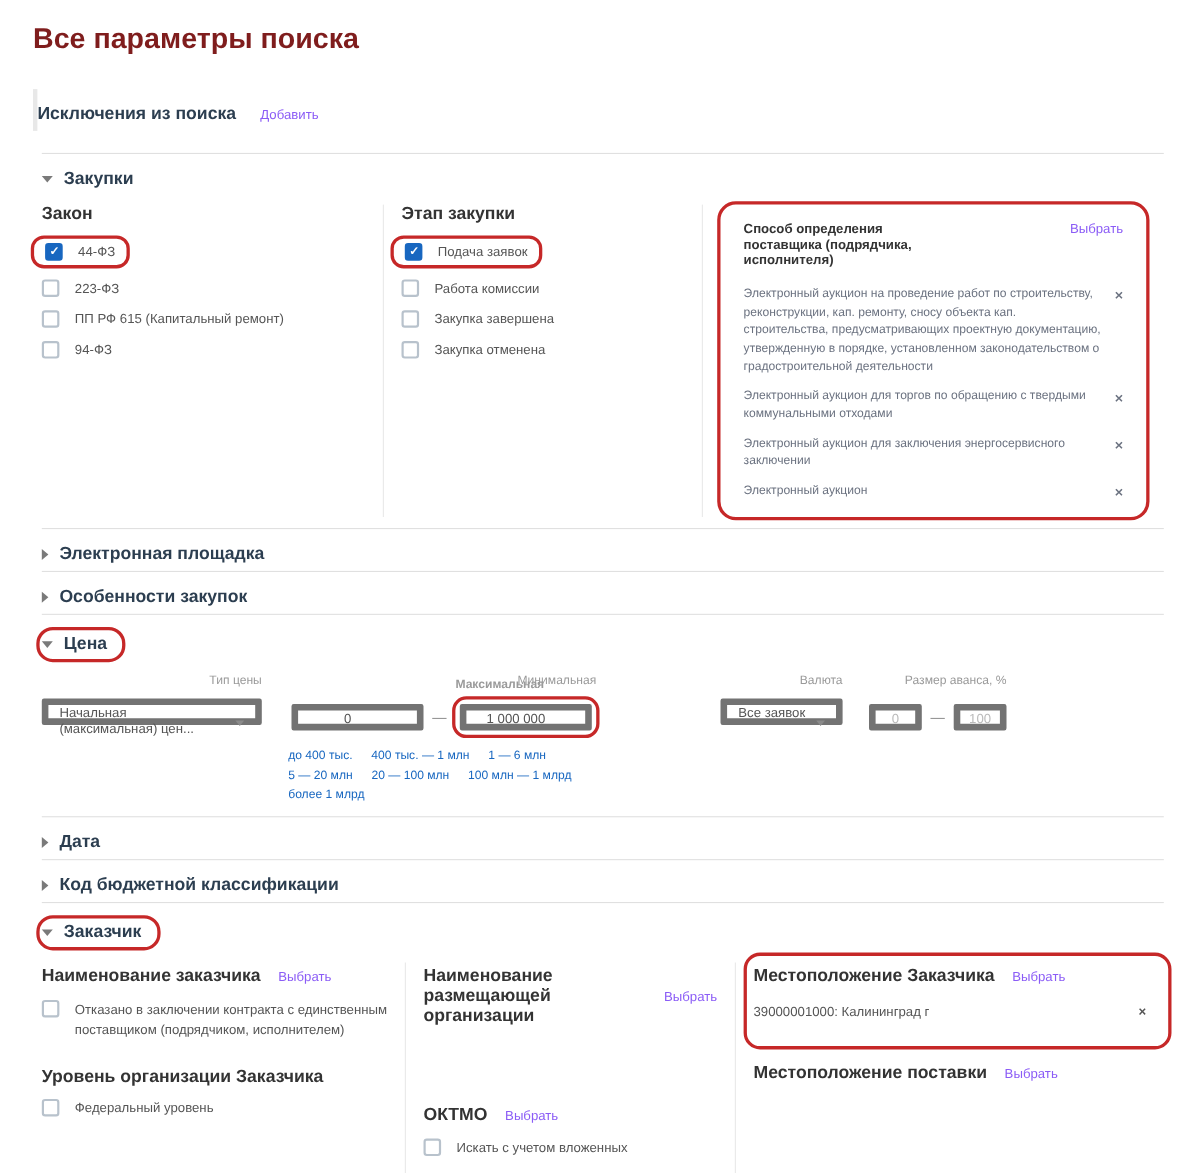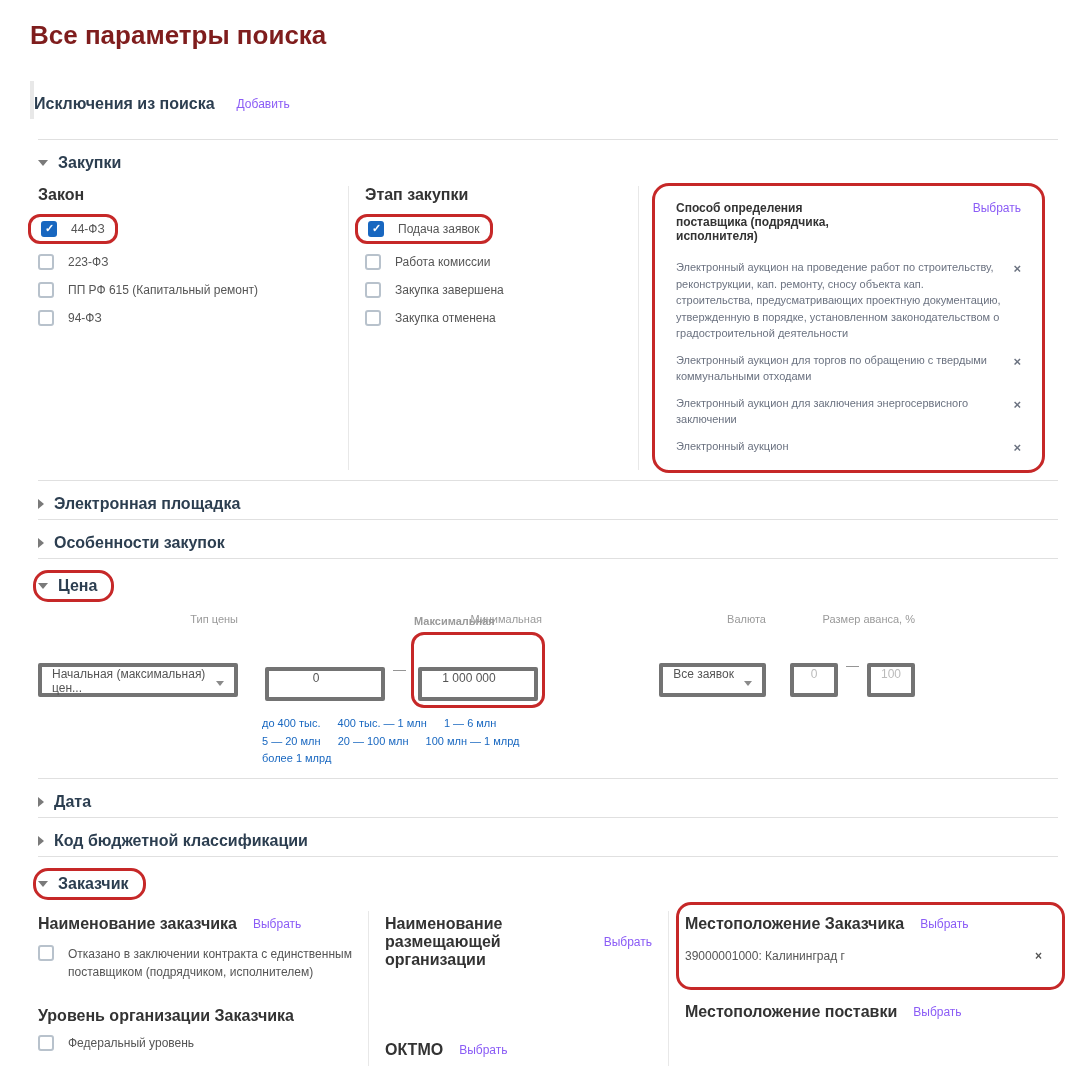--- a/index.html
+++ b/index.html
@@ -23,21 +23,21 @@
   .cb.checked::after { content:"✓"; color:#fff; font-size:11px; position:absolute; top:-1px; left:2px; font-weight:bold;}
   .hl-box { border:3px solid #c62828; border-radius:12px; padding:4px 10px; margin-left:-10px; display:inline-flex; }
   .supplier-panel { border:1px solid transparent; border-radius:4px; padding:14px 20px 4px 20px; position:relative;}
   .supplier-panel.hl { outline:3px solid #c62828; border-radius:14px; }
   .supplier-header { display:flex; justify-content:space-between; align-items:flex-start; margin-bottom:14px; }
   .supplier-title { font-size:12px; font-weight:600; color:#333; max-width:200px;}
   .tag-item { display:flex; justify-content:space-between; align-items:flex-start; font-size:11px; color:#6b7280; line-height:1.5; padding:2px 0 8px 0; gap:12px;}
   .tag-item .x { color:#6b7280; font-weight:bold; cursor:pointer; font-size:13px; flex-shrink:0;}
   .price-row { display:flex; gap:24px; align-items:flex-start; flex-wrap:wrap;}
   .price-col { display:flex; flex-direction:column;align-items:flex-end; }
-  .input, .select { height:34px; border:4px solid #737373; border-radius:2px; padding:0 28px 0 10px; background:#fff; font-size:12px; color:#555; position:relative;margin-top:28px;}
+  .input, .select { height:24px; border:6px solid #737373; border-radius:2px; padding:0 28px 0 10px; background:#fff; font-size:12px; color:#555; position:relative;}
   .input { text-align:center; }
   .select::after { content:""; position:absolute; right:10px; top:14px; width:0;height:0; border-left:4px solid transparent; border-right:4px solid transparent; border-top:5px solid #8a8a8a;}
   .dash { padding:0 8px; color:#888; line-height:34px;}
   .presets { font-size:11px; color:#1867c0; margin-top:10px; max-width:280px; line-height:1.6;}
   .presets span { margin-right:14px; cursor:pointer; white-space:nowrap; }
   .row-inline { display:flex; align-items:center; }
   .sub-section { padding: 4px 0 10px 0; }
   .sub-head { display:flex; align-items:center; gap:4px; margin-bottom:12px;}
   .sub-head .field-label{ margin-bottom:0; }
   .loc-item { display:flex; justify-content:space-between; font-size:12px; color:#555; padding:4px 0;}

